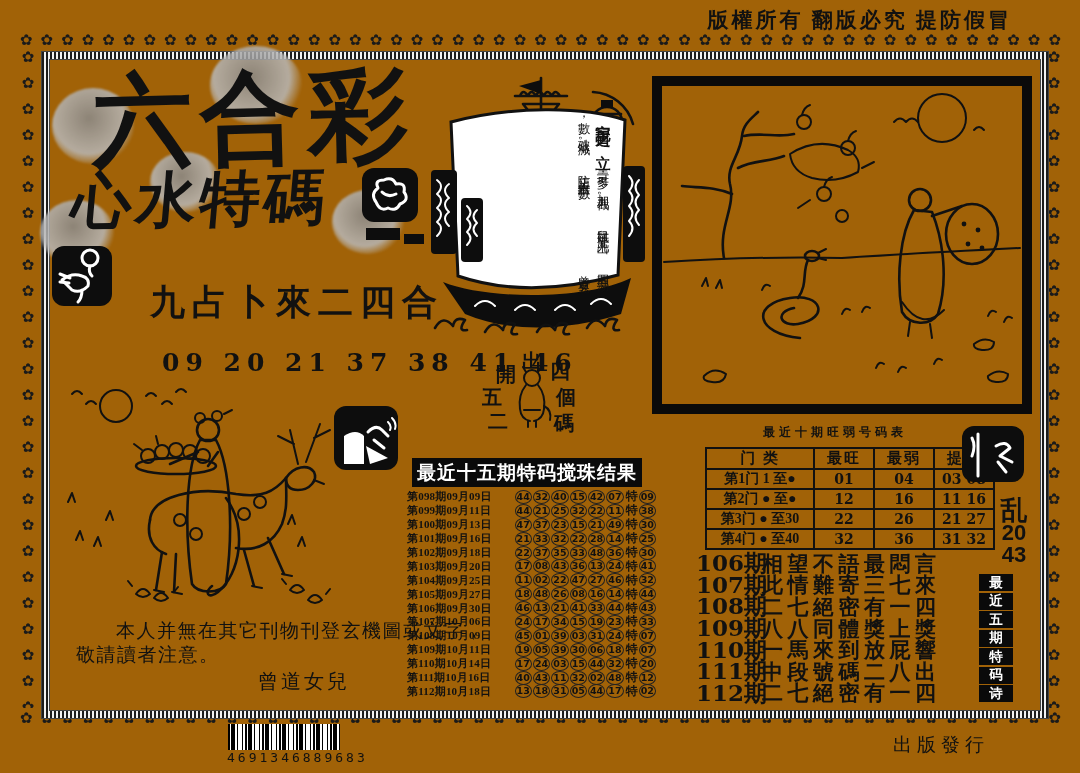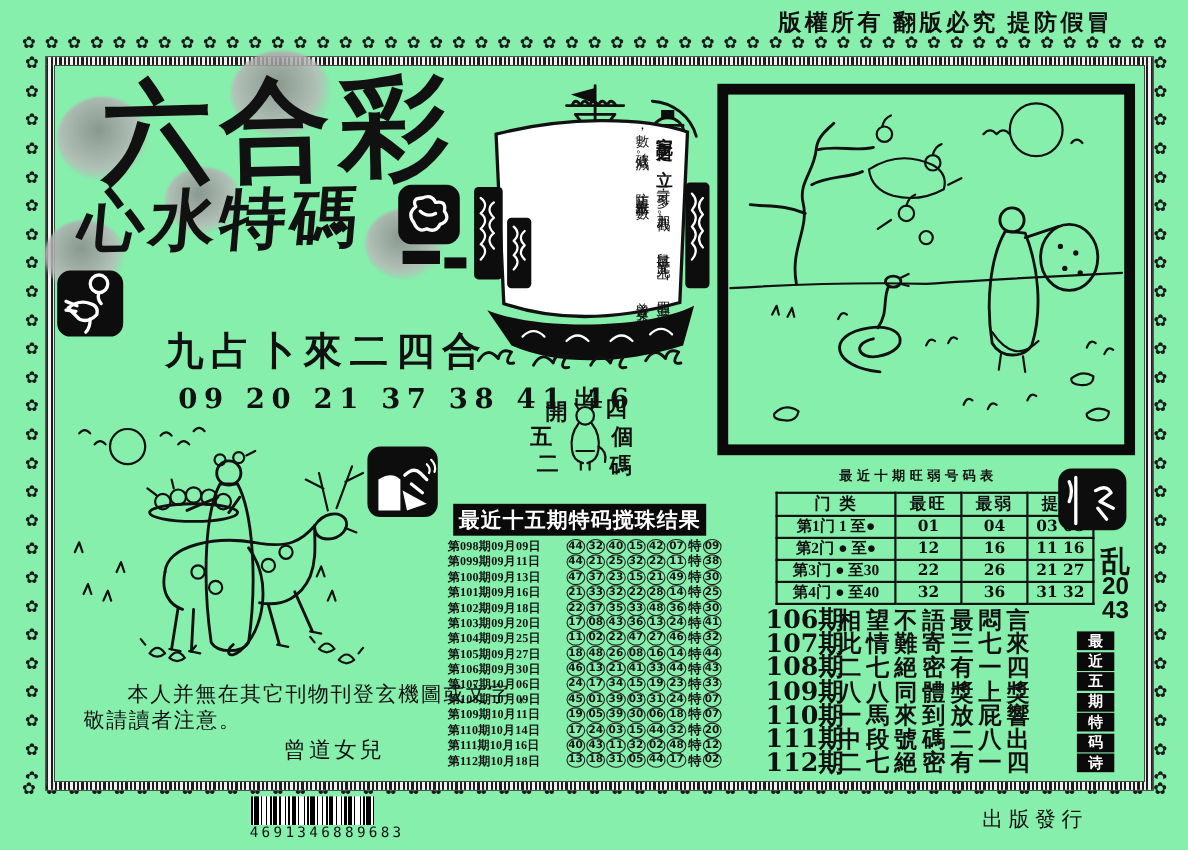--- a/index.html
+++ b/index.html
@@ -1,16 +1,16 @@
 <!DOCTYPE html>
 <html><head>
 <meta charset="utf-8">
 <style>
   html,body{margin:0;padding:0;background:#fff;}
-  #canvas{position:relative;width:1080px;height:773px;background:#86efac;overflow:hidden;
+  #canvas{position:relative;width:1080px;height:773px;background:#a16207;overflow:hidden;
           font-family:"Liberation Serif", serif;color:#111;}
   .abs{position:absolute;}
 
   
   .glyph-strip{position:absolute;color:#1a1a1a;font-size:15px;letter-spacing:8px;
                overflow:hidden;white-space:nowrap;line-height:20px;}
   .gs-top{left:20px;top:30px;width:1042px;height:20px;}
   .gs-bottom{left:20px;top:708px;width:1042px;height:20px;}
   .gs-left{left:16px;top:48px;width:22px;height:660px;writing-mode:vertical-rl;}
   .gs-right{left:1042px;top:48px;width:22px;height:660px;writing-mode:vertical-rl;}
@@ -28,21 +28,21 @@
   .title-main{position:absolute;left:92px;top:52px;font-size:100px;font-weight:bold;
               letter-spacing:8px;transform:rotate(-1.5deg);}
   .title-sub{position:absolute;left:72px;top:160px;font-size:60px;font-weight:bold;
              letter-spacing:4px;transform:skewX(-6deg) rotate(-1deg);}
 
   .sq-icon{position:absolute;background:#0d0d0d;border-radius:12px;}
   .sq-icon svg{display:block;}
   .stamp-bar{position:absolute;background:#0d0d0d;}
 
   
-  .tip-phrase{position:absolute;left:150px;top:296px;font-size:35px;letter-spacing:7px;font-weight:600;}
+  .tip-phrase{position:absolute;left:150px;top:279px;font-size:35px;letter-spacing:7px;font-weight:600;}
   .tip-numbers{position:absolute;left:162px;top:348px;font-size:25px;letter-spacing:6px;
                font-family:"DejaVu Serif", serif;font-weight:bold;}
 
   
   .sail-text{position:absolute;left:462px;top:112px;height:165px;width:150px;
              writing-mode:vertical-rl;text-orientation:upright;font-size:12.5px;line-height:19px;
              letter-spacing:2px;color:#111;}
   .sail-text .heading{font-size:15px;font-weight:bold;letter-spacing:3px;}
   .sail-text .sig{font-size:12px;padding-top:56px;}
 

